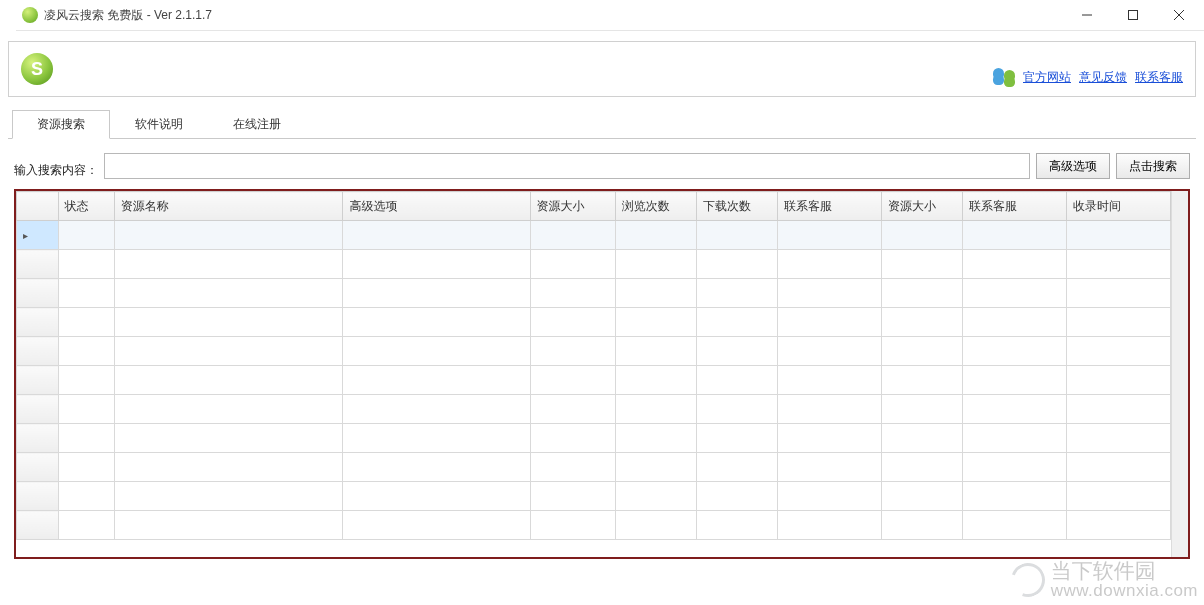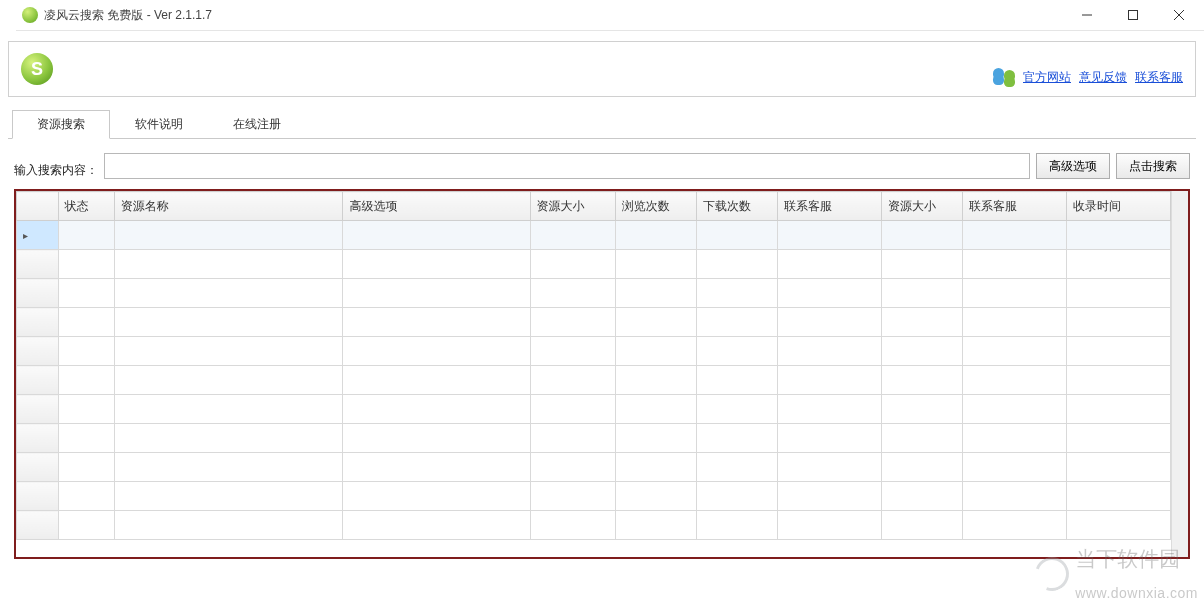--- a/index.html
+++ b/index.html
@@ -192,21 +192,21 @@
 }
 .watermark .wm-logo {
   width: 34px; height: 34px;
   border: 3px solid #9aa0a6;
   border-radius: 50%;
   border-left-color: transparent;
   transform: rotate(-25deg);
 }
 .watermark .wm-text { line-height: 1.1; color: #666; }
 .watermark .wm-text .cn { font-size: 21px; }
-.watermark .wm-text .url { font-size: 14px; letter-spacing: .5px; margin-top: 16px; }
+.watermark .wm-text .url { font-size: 17px; letter-spacing: .5px; }
 </style>
 </head>
 <body>
 
 <div class="titlebar">
   <span class="app-icon"></span>
   <span class="title-text">凌风云搜索   免费版 - Ver 2.1.1.7</span>
   <div class="win-controls">
     <div class="win-btn">
       <svg viewBox="0 0 10 10">

